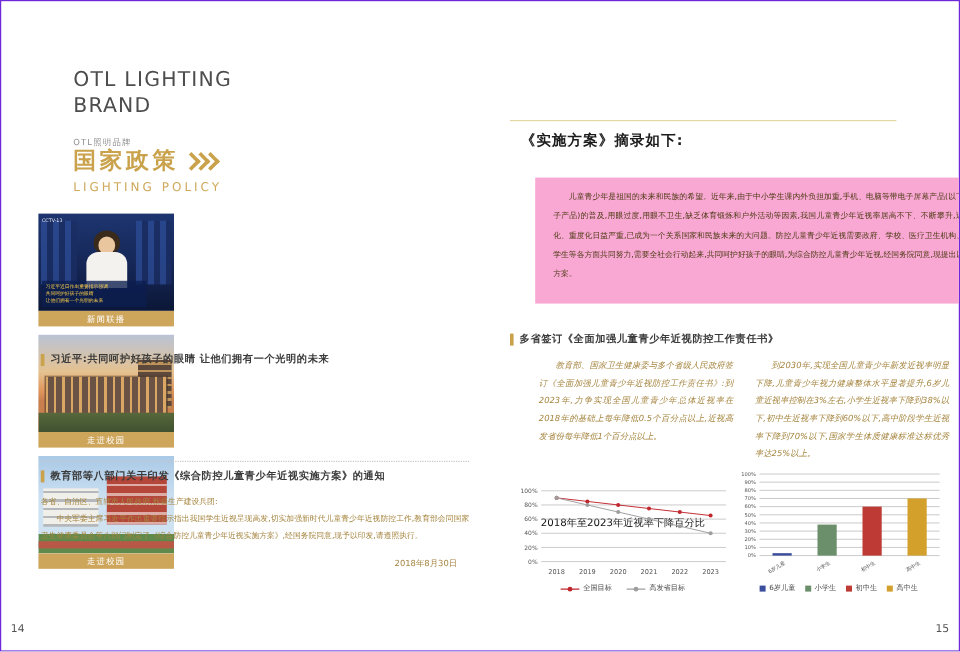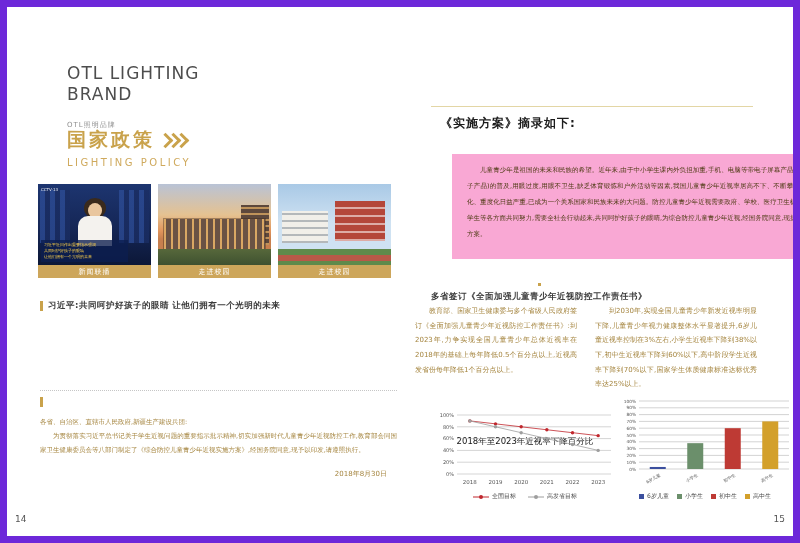--- a/index.html
+++ b/index.html
@@ -1,32 +1,32 @@
 <!DOCTYPE html>
 <html><head>
 <meta charset="utf-8">
 <style>
   html,body{margin:0;padding:0;background:#e9e9e9;}
   .spread{
     position:relative;width:800px;height:543px;background:#ffffff;
-    border:7px solid #6d28d9;box-sizing:border-box;overflow:hidden;
+    border:1px solid #6d28d9;box-sizing:border-box;overflow:hidden;
     font-family:"DejaVu Sans","Liberation Sans",sans-serif;
   }
   
   .brand{position:absolute;left:60px;top:56px;color:#4d4d4d;}
   .brand .line{font-size:17px;letter-spacing:1px;line-height:1.25;font-weight:400;}
   .brand .sub{font-size:7px;color:#8f8f8f;letter-spacing:1px;margin-top:14px;}
   .policy{position:absolute;left:60px;top:120px;}
   .policy .title-row{display:flex;align-items:center;}
   .policy .cn{font-size:19px;font-weight:bold;color:#C9A24B;letter-spacing:3px;}
   .chevs{display:inline-flex;margin-left:8px;}
   .chev{display:inline-block;width:8px;height:8px;border-top:3px solid #C9A24B;border-right:3px solid #C9A24B;transform:rotate(45deg);margin-left:-3px;}
   .policy .en{font-size:10px;color:#CFA95C;letter-spacing:2.5px;margin-top:4px;}
 
-  .photos{position:absolute;left:31px;top:177px;display:flex;gap:7px;}
+  .photos{position:absolute;left:31px;top:177px;display:flex;gap:7px;flex-direction:column;}
   .photo-card{width:113px;}
   .photo{position:relative;height:81px;overflow:hidden;background:#777;}
   .caption{height:13px;background:#CDA65B;color:#fff;font-size:7px;display:flex;align-items:center;justify-content:center;letter-spacing:1px;}
 
   
   .ph-news{background:linear-gradient(180deg,#1d3570 0%,#152655 55%,#0c1737 100%);}
   .ph-news .panel{position:absolute;top:6px;bottom:22px;width:30px;background:repeating-linear-gradient(90deg,#2c4b94 0 5px,#1a2d63 5px 10px);opacity:.8;}
   .ph-news .panel.l{left:2px;} .ph-news .panel.r{right:2px;}
   .ph-news .hair{position:absolute;left:50%;top:14px;width:22px;height:20px;margin-left:-11px;border-radius:50% 50% 45% 45%;background:#3a2a1c;}
   .ph-news .face{position:absolute;left:50%;top:19px;width:14px;height:15px;margin-left:-7px;border-radius:50%;background:#e9c69e;}
@@ -56,22 +56,22 @@
   .sig{font-size:7px;color:#A5853F;text-align:right;padding-right:10px;line-height:2.4;}
 
   .pageno{position:absolute;bottom:12px;font-size:9px;color:#555;}
   .pageno.l{left:8px;} .pageno.r{right:8px;}
 
   
   .goldline{position:absolute;left:424px;top:99px;width:322px;height:1px;background:#E3D6A5;}
   .r-title{position:absolute;left:433px;top:108px;font-size:12px;font-weight:bold;color:#1c1c1c;letter-spacing:1px;}
   .gold-box{position:absolute;left:445px;top:147px;width:392px;height:105px;background:#f9a8d4;box-sizing:border-box;padding:9px 15px;overflow:hidden;}
   .gold-box p{margin:0;font-size:6.5px;line-height:2.45;color:#4d3a13;text-align:justify;text-indent:2em;}
-  .r-sec-head{position:absolute;left:424px;top:276px;flex-direction:column;}
-  .cols{position:absolute;left:408px;top:297px;width:342px;display:flex;gap:18px;}
+  .r-sec-head{position:absolute;left:424px;top:276px;}
+  .cols{position:absolute;left:448px;top:297px;width:342px;display:flex;gap:18px;font-style:italic;}
   .cols .col{flex:1;font-size:7px;line-height:2.1;color:#A5853F;text-align:justify;text-indent:2em;}
   .chart-title{position:absolute;left:426px;top:389px;width:184px;text-align:center;font-size:8.5px;font-weight:normal;color:#141414;margin-top:40px;}
   .svg-wrap{position:absolute;}
   .legend{position:absolute;display:flex;justify-content:center;align-items:center;gap:12px;font-size:6px;color:#4a4a4a;}
   .lg-item{display:inline-flex;align-items:center;gap:3px;}
   .lg-sq{display:inline-block;width:5px;height:5px;}
 </style>
 </head>
 <body>
 
@@ -136,24 +136,25 @@
       <span class="sec-bar"></span>
       <span class="sec-title">习近平:共同呵护好孩子的眼睛  让他们拥有一个光明的未来</span>
     </div>
   </div>
 
   <div class="dotline" style="top:383px;"></div>
 
   <div class="sec" style="top:390px;">
     <div class="sec-head">
       <span class="sec-bar"></span>
+      <span class="sec-title">教育部等八部门关于印发《综合防控儿童青少年近视实施方案》的通知</span>
     </div>
     <div class="body-txt" style="margin-top:9px;">
       <div>各省、自治区、直辖市人民政府,新疆生产建设兵团:</div>
-      <div class="indent">为贯彻落实习近平总书记关于学生近视问题的重要指示批示精神,切实加强新时代儿童青少年近视防控工作,教育部会同国家卫生健康委员会等八部门制定了《综合防控儿童青少年近视实施方案》,经国务院同意,现予以印发,请遵照执行。</div>
+      <div class="indent">中央军委主席习近平作出重要指示指出我国学生近视呈现高发,切实加强新时代儿童青少年近视防控工作,教育部会同国家卫生健康委员会等八部门制定了《综合防控儿童青少年近视实施方案》,经国务院同意,现予以印发,请遵照执行。</div>
     </div>
     <div class="sig" style="margin-top:8px;">
       <div>2018年8月30日</div>
     </div>
   </div>
 
   <div class="pageno l">14</div>
 
   <div class="goldline"></div>
   <div class="r-title">《实施方案》摘录如下:</div>

